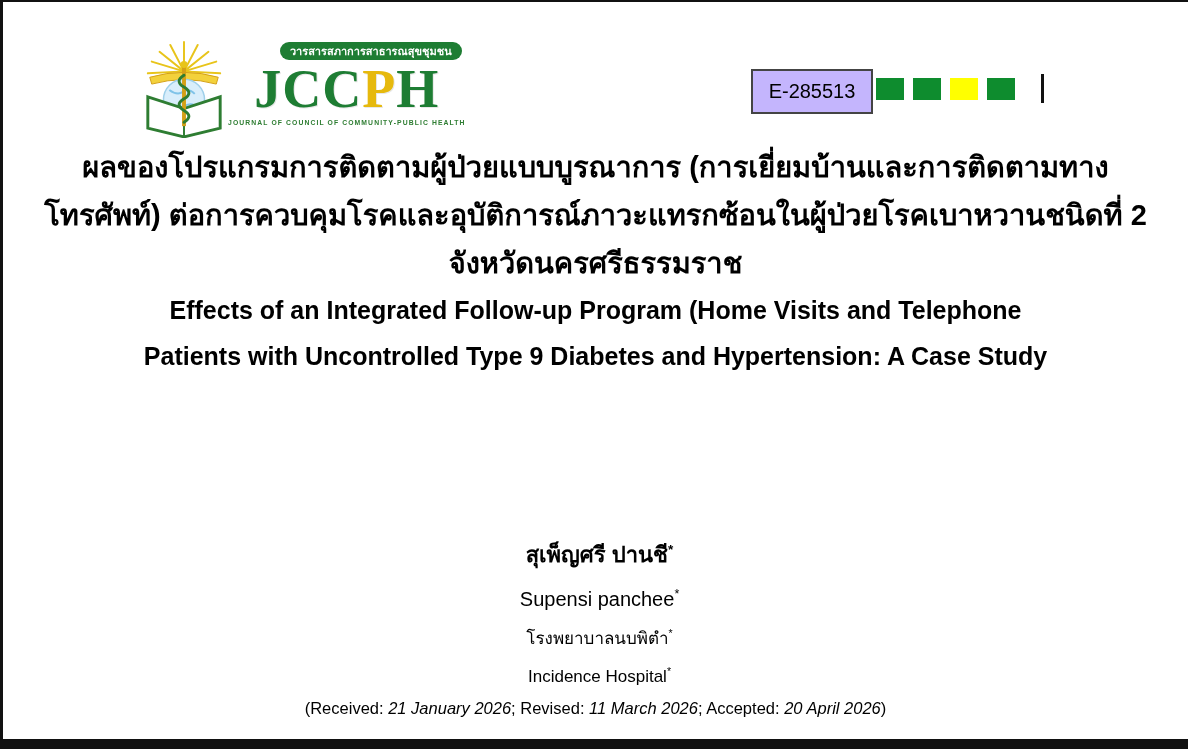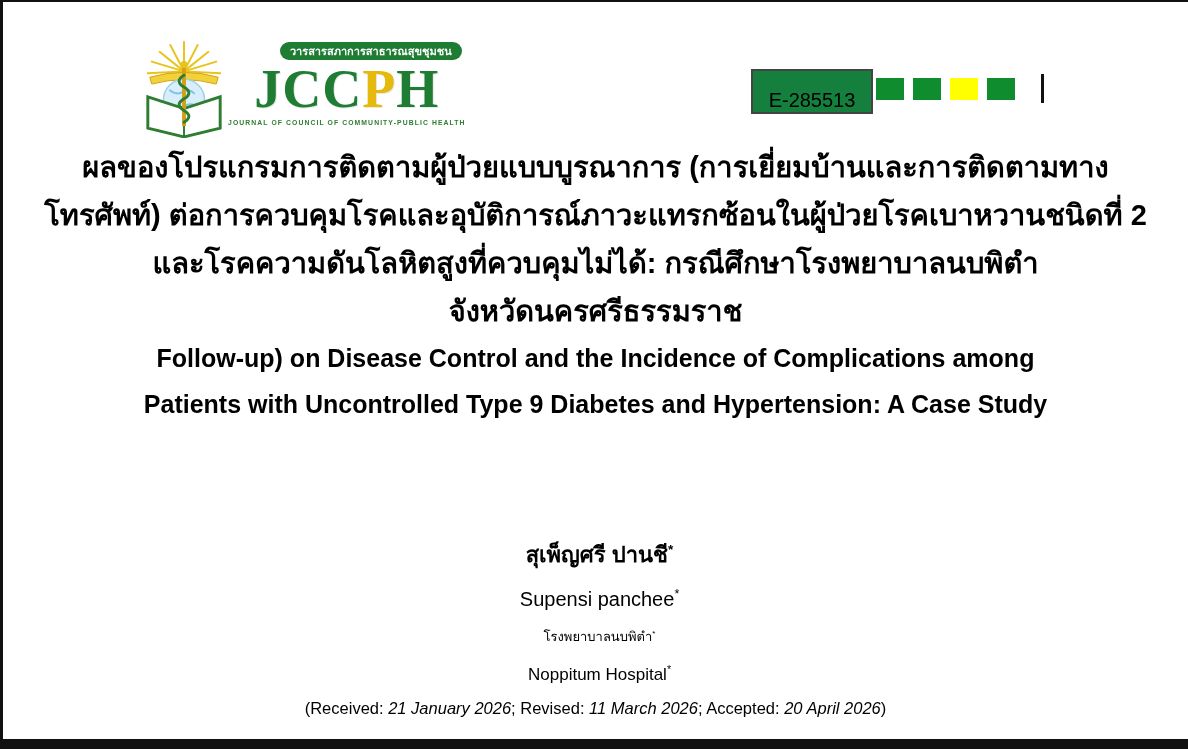--- a/index.html
+++ b/index.html
@@ -66,23 +66,23 @@
     white-space: nowrap;
     margin-top: 1px;
   }
 
   
   .badge-box {
     position: absolute;
     left: 748px; top: 67px;
     width: 122px; height: 45px;
     border: 2px solid #444;
-    background: #15803d;
-    display: flex;
-    align-items: flex-end;
+    background: #c4b5fd;
+    display: flex;
+    align-items: center;
     justify-content: center;
     font-size: 20px;
   }
   .squares {
     position: absolute;
     left: 873px; top: 76px;
     display: flex;
     gap: 9px;
   }
   .square { width: 28px; height: 22px; }
@@ -113,21 +113,21 @@
   }
 
   
   .author-block {
     position: absolute;
     top: 527px; left: 8px; right: 0;
     text-align: center;
   }
   .author-thai { font-size: 22px; font-weight: bold; line-height: 42px; }
   .author-eng  { font-size: 20px; line-height: 36px; }
-  .affil-thai  { font-size: 13px; line-height: 33px; }
+  .affil-thai  { font-size: 17px; line-height: 33px; }
   .affil-eng   { font-size: 17px; line-height: 32px; }
   sup.star { font-size: 0.62em; vertical-align: super; }
 
   
   .dates-line {
     position: absolute;
     top: 697px; left: 0; right: 0;
     text-align: center;
     font-size: 16.5px;
   }
@@ -181,29 +181,28 @@
     <div class="square" style="background: rgb(14, 140, 46);"></div>
     <div class="square" style="background: rgb(14, 140, 46);"></div>
     <div class="square" style="background: rgb(255, 255, 0);"></div>
     <div class="square" style="background: rgb(14, 140, 46);"></div>
   </div>
   <div class="cursor-bar"></div>
 
   <div class="title-block">
     <div class="thai-title-line">ผลของโปรแกรมการติดตามผู้ป่วยแบบบูรณาการ (การเยี่ยมบ้านและการติดตามทาง</div>
     <div class="thai-title-line">โทรศัพท์) ต่อการควบคุมโรคและอุบัติการณ์ภาวะแทรกซ้อนในผู้ป่วยโรคเบาหวานชนิดที่ 2</div>
-    <div class="thai-title-line">และโรคความดันโลหิตสูงที่ควบคุมไม่ได้: กรณีศึกษาโรงพยาบาลนบพิตำ</div>
     <div class="thai-title-line">จังหวัดนครศรีธรรมราช</div>
-    <div class="english-title-line">Follow-up) on Disease Control and the Incidence of Complications among</div>
+    <div class="english-title-line">Effects of an Integrated Follow-up Program (Home Visits and Telephone</div>
     <div class="english-title-line">Patients with Uncontrolled Type 9 Diabetes and Hypertension: A Case Study</div>
   </div>
 
   <div class="author-block">
     <div class="author-thai"><span>สุเพ็ญศรี ปานชี</span><sup class="star">*</sup></div>
     <div class="author-eng"><span>Supensi panchee</span><sup class="star">*</sup></div>
     <div class="affil-thai"><span>โรงพยาบาลนบพิตำ</span><sup class="star">*</sup></div>
-    <div class="affil-eng"><span>Noppitum Hospital</span><sup class="star">*</sup></div>
+    <div class="affil-eng"><span>Incidence Hospital</span><sup class="star">*</sup></div>
   </div>
 
   <div class="dates-line"><span>(</span><span>Received: </span><span class="it">21 January 2026</span><span>; </span><span>Revised: </span><span class="it">11 March 2026</span><span>; </span><span>Accepted: </span><span class="it">20 April 2026</span><span>)</span></div>
 
   <div class="bottom-bar"></div>
 </div>
 
 </body></html>

